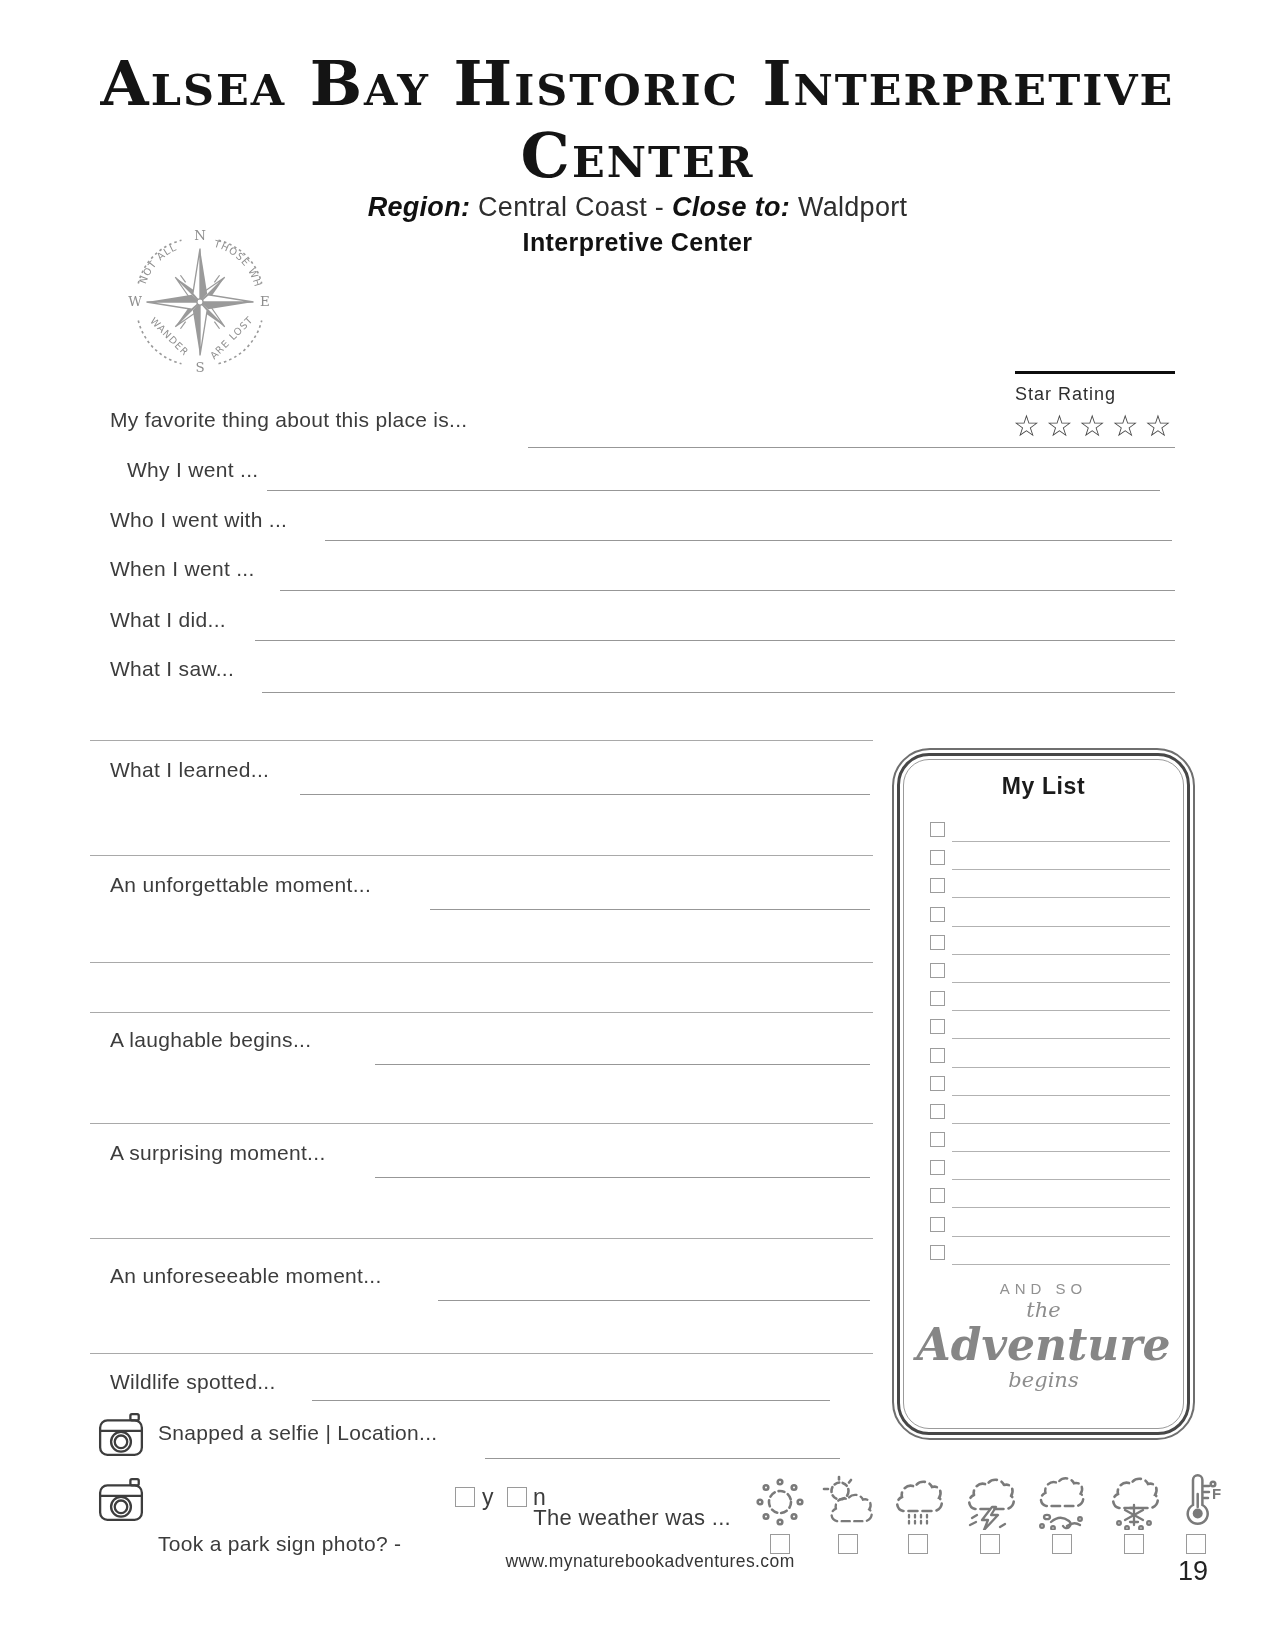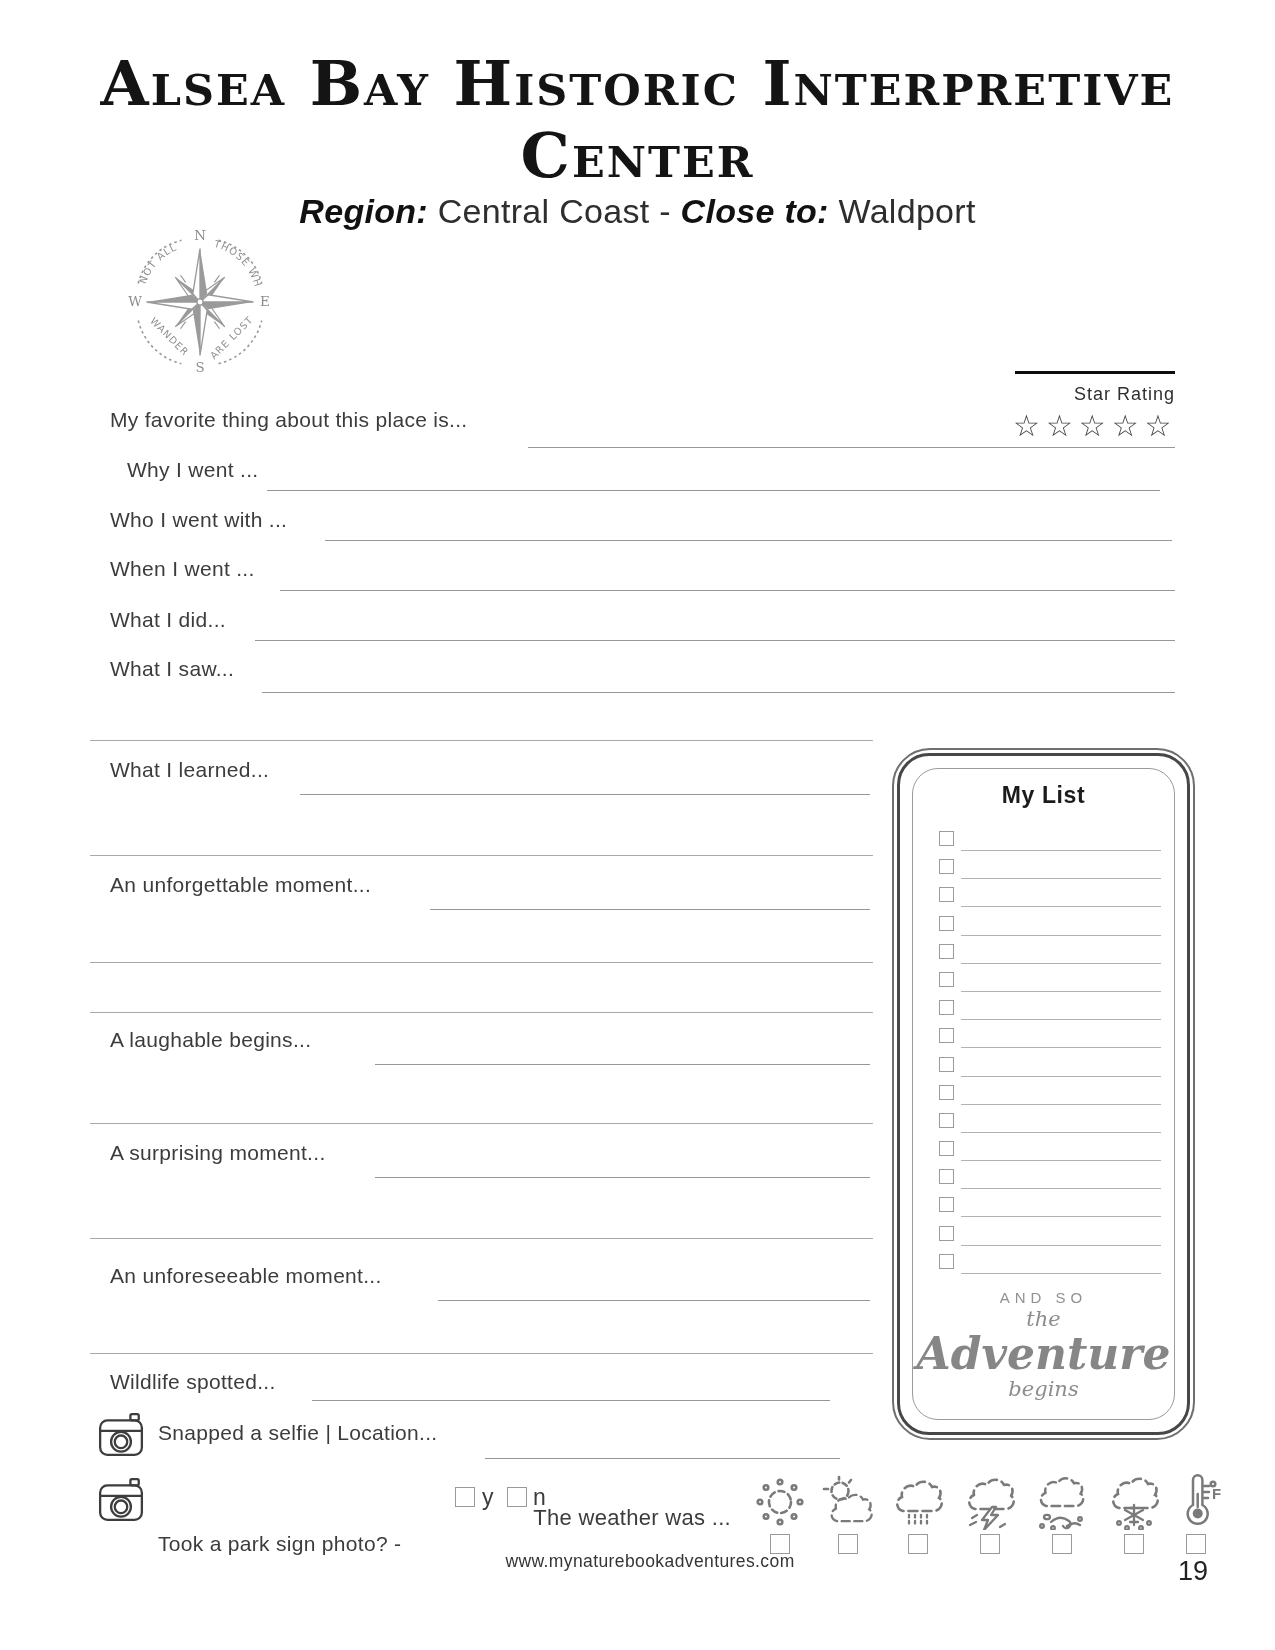--- a/index.html
+++ b/index.html
@@ -2,34 +2,34 @@
 <html><head>
 <meta charset="utf-8">
 <style>
   html,body{margin:0;padding:0;background:#ffffff;}
   .page{position:relative;width:1275px;height:1650px;background:#fff;overflow:hidden;
         font-family:"Liberation Sans",sans-serif;}
   .abs{position:absolute;}
   .title{left:60px;top:48px;width:1155px;text-align:center;
          font-family:"DejaVu Serif",serif;font-variant:small-caps;
          font-size:62px;line-height:1.16;letter-spacing:2px;color:#141414;font-weight:600;}
-  .region{left:0;top:192px;width:1275px;text-align:center;font-size:34px;color:#2e2e2e;letter-spacing:.3px;}
+  .region{left:0;top:192px;width:1275px;text-align:center;font-size:27px;color:#2e2e2e;letter-spacing:.3px;}
   .region b{font-style:italic;font-weight:700;color:#111;}
   .subtitle{left:0;top:228px;width:1275px;text-align:center;font-size:25px;font-weight:700;color:#121212;letter-spacing:.4px;}
   .lbl{position:absolute;font-size:21px;color:#3c3c3c;letter-spacing:.3px;white-space:nowrap;}
   .ln{position:absolute;border-top:1.6px solid #979797;}
   .sep{position:absolute;left:90px;width:783px;border-top:1.6px solid #a9a9a9;}
   .starline{left:1015px;top:371px;width:160px;border-top:3px solid #0d0d0d;}
-  .starlbl{left:1015px;top:384px;width:160px;text-align:right;font-size:18px;color:#2f2f2f;letter-spacing:1px;}
+  .starlbl{left:1015px;top:384px;width:160px;text-align:left;font-size:18px;color:#2f2f2f;letter-spacing:1px;}
   .stars{left:1013px;top:408px;width:170px;font-family:"DejaVu Sans",sans-serif;
          font-size:30px;letter-spacing:6px;color:#474747;white-space:nowrap;}
   
   .panel{left:892px;top:748px;width:303px;height:692px;box-sizing:border-box;
          border:2px solid #6f6f6f;border-radius:38px;padding:3px;}
-  .panel-mid{height:100%;box-sizing:border-box;border:3.5px solid #474747;border-radius:32px;padding:12px;}
+  .panel-mid{height:100%;box-sizing:border-box;border:3.5px solid #474747;border-radius:32px;padding:3px;}
   .panel-in{height:100%;box-sizing:border-box;border:1.5px solid #9b9b9b;border-radius:26px;position:relative;}
   .mltitle{position:absolute;top:13px;left:0;right:0;text-align:center;
            font-size:23px;font-weight:700;color:#1b1b1b;letter-spacing:.6px;}
   .mlrows{position:absolute;top:58px;left:0;right:0;}
   .mlrow{position:relative;height:28.2px;}
   .mlrow .cb{position:absolute;left:26px;top:4px;width:13px;height:13px;border:1.7px solid #9c9c9c;background:#fff;}
   .mlrow .rl{position:absolute;left:48px;right:13px;top:23px;border-top:1.5px solid #b2b2b2;}
   .adv{position:absolute;left:0;right:0;top:520px;text-align:center;color:#8d8d8d;}
   .adv .a1{font-size:15px;letter-spacing:5px;color:#919191;}
   .adv .a2{font-family:"DejaVu Serif",serif;font-style:italic;font-size:21px;margin-top:1px;}
@@ -48,20 +48,21 @@
 <div class="page">
 
   <svg width="0" height="0" style="position:absolute">
     <defs>
       <path id="cl" d="M12,38 C5,36 4,27 11,24 C9,16 18,10 24,14 C27,7 38,7 41,14 C48,12 52,19 48,25 C53,28 51,36 44,38 L12,38 Z" fill="none" stroke-dasharray="9,5"></path>
     </defs>
   </svg>
 
   <div class="abs title">Alsea Bay Historic Interpretive Center</div>
   <div class="abs region"><b>Region:</b><span> Central Coast - </span><b>Close to:</b><span> Waldport</span></div>
+  <div class="abs subtitle">Interpretive Center</div>
 
   <svg class="abs" style="left:128px;top:230px" width="144" height="144" viewBox="0 0 140 140">
     <g stroke="#9a9a9a" fill="none" stroke-width="1.6">
       <path d="M14,56 A57,57 0 0 1 56,14" stroke-dasharray="2.5,3" transform="translate(-4,-4)"></path>
       <path d="M84,14 A57,57 0 0 1 126,56" stroke-dasharray="2.5,3" transform="translate(4,-4)"></path>
       <path d="M14,84 A57,57 0 0 0 56,126" stroke-dasharray="2.5,3" transform="translate(-4,4)"></path>
       <path d="M84,126 A57,57 0 0 0 126,84" stroke-dasharray="2.5,3" transform="translate(4,4)"></path>
     </g>
     <defs>
       <path id="tlarc" d="M16,58 A54,54 0 0 1 58,16"></path>

